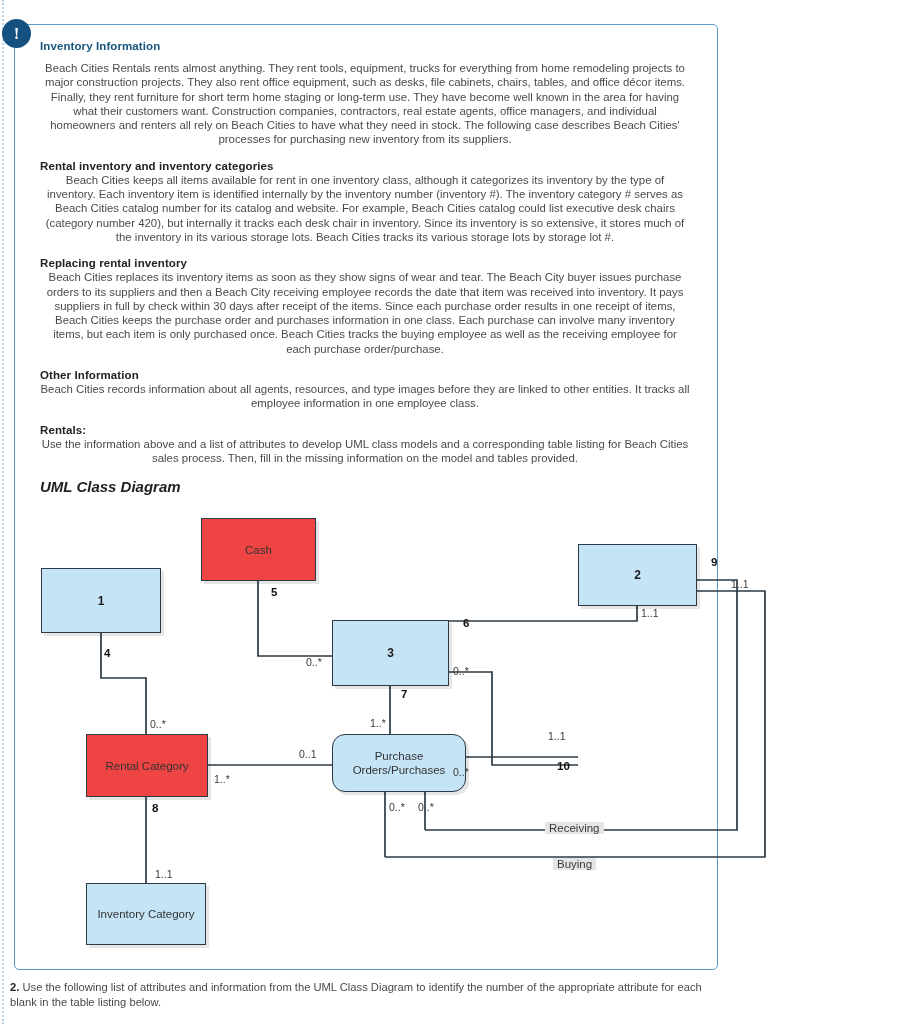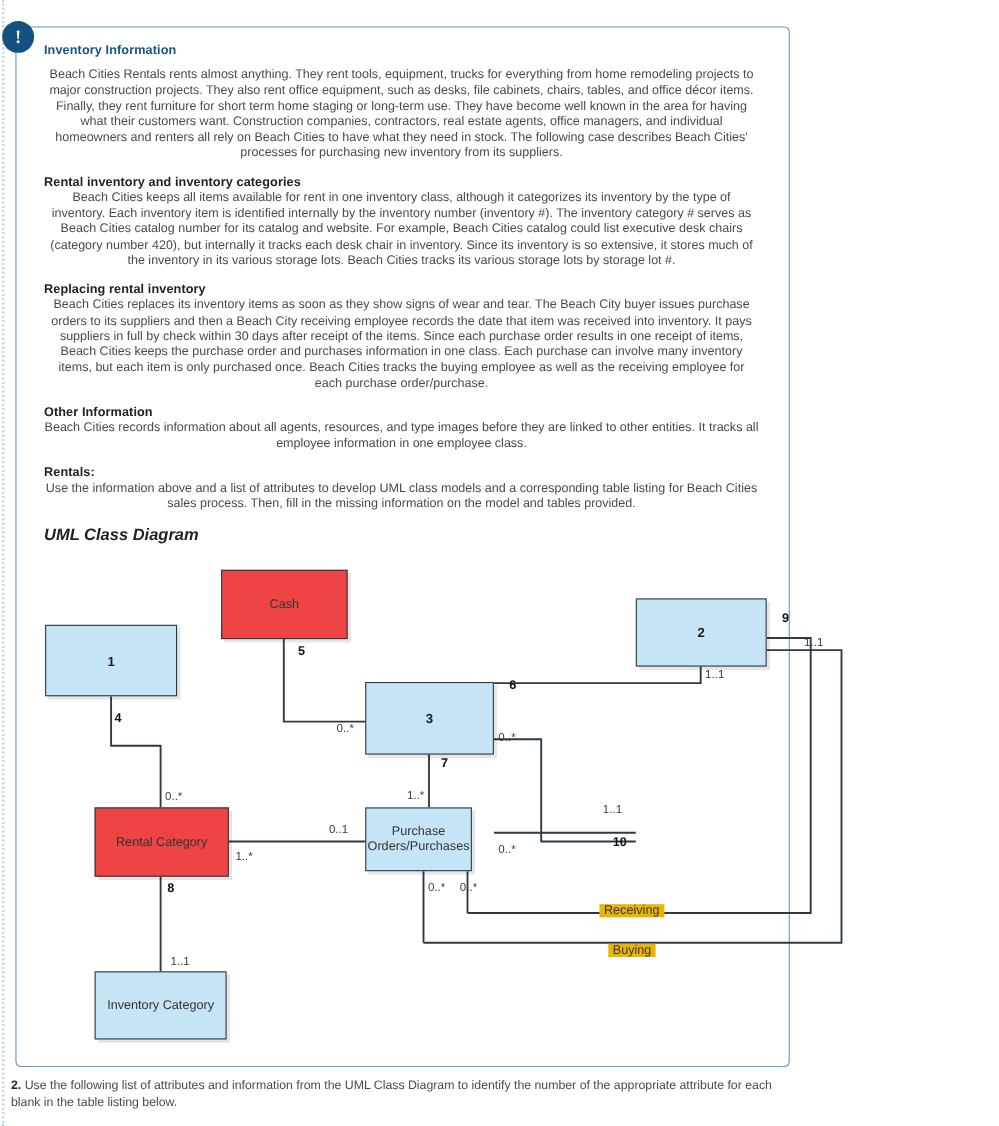--- a/index.html
+++ b/index.html
@@ -78,21 +78,21 @@
 
   .mult{
     position:absolute;font-size:10.5px;color:#3a3a3a;z-index:4;
     white-space:nowrap;
   }
   .lbl-num{
     position:absolute;font-size:11.5px;font-weight:bold;color:#111;z-index:4;
   }
   .edge-label{
     position:absolute;font-size:11.5px;color:#3a3a3a;z-index:4;
-    background:#eab308;padding:0 4px;white-space:nowrap;
+    background:#e5e5e5;padding:0 4px;white-space:nowrap;
   }
 
   
   .footer-q{
     position:absolute;left:10px;top:980px;width:720px;
     font-size:11.2px;line-height:14.5px;color:#4a4a4a;
   }
   .footer-q b{color:#222;}
 </style>
 </head>
@@ -172,21 +172,21 @@
     </div>
 
     <div class="node num fill-light" style="left:578px;top:36px;width:119px;height:62px;">
       <span>2</span>
     </div>
 
     <div class="node fill-mid" style="left:86px;top:226px;width:122px;height:63px;">
       <span>Rental Category</span>
     </div>
 
-    <div class="node fill-light" style="left:332px;top:226px;width:97px;height:58px;">
+    <div class="node fill-light" style="left:332px;top:226px;width:134px;height:58px;border-radius:13px;">
       <span style="white-space:pre-line;">Purchase
 Orders/Purchases</span>
     </div>
 
 
     <div class="node fill-light" style="left:86px;top:375px;width:120px;height:62px;">
       <span>Inventory Category</span>
     </div>
 
     <span class="lbl-num" style="left:104px;top:139px;">4</span>

